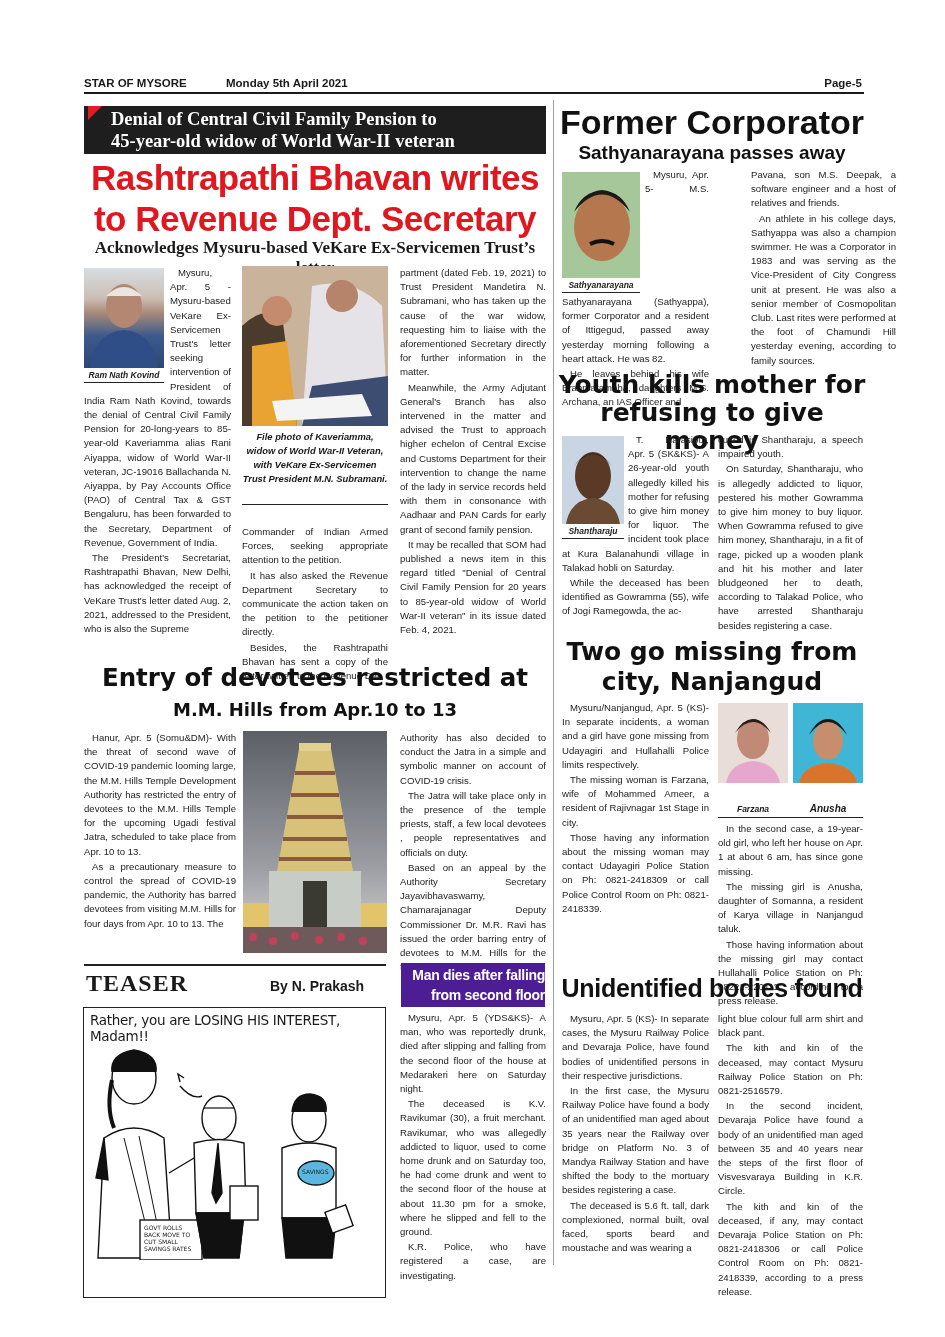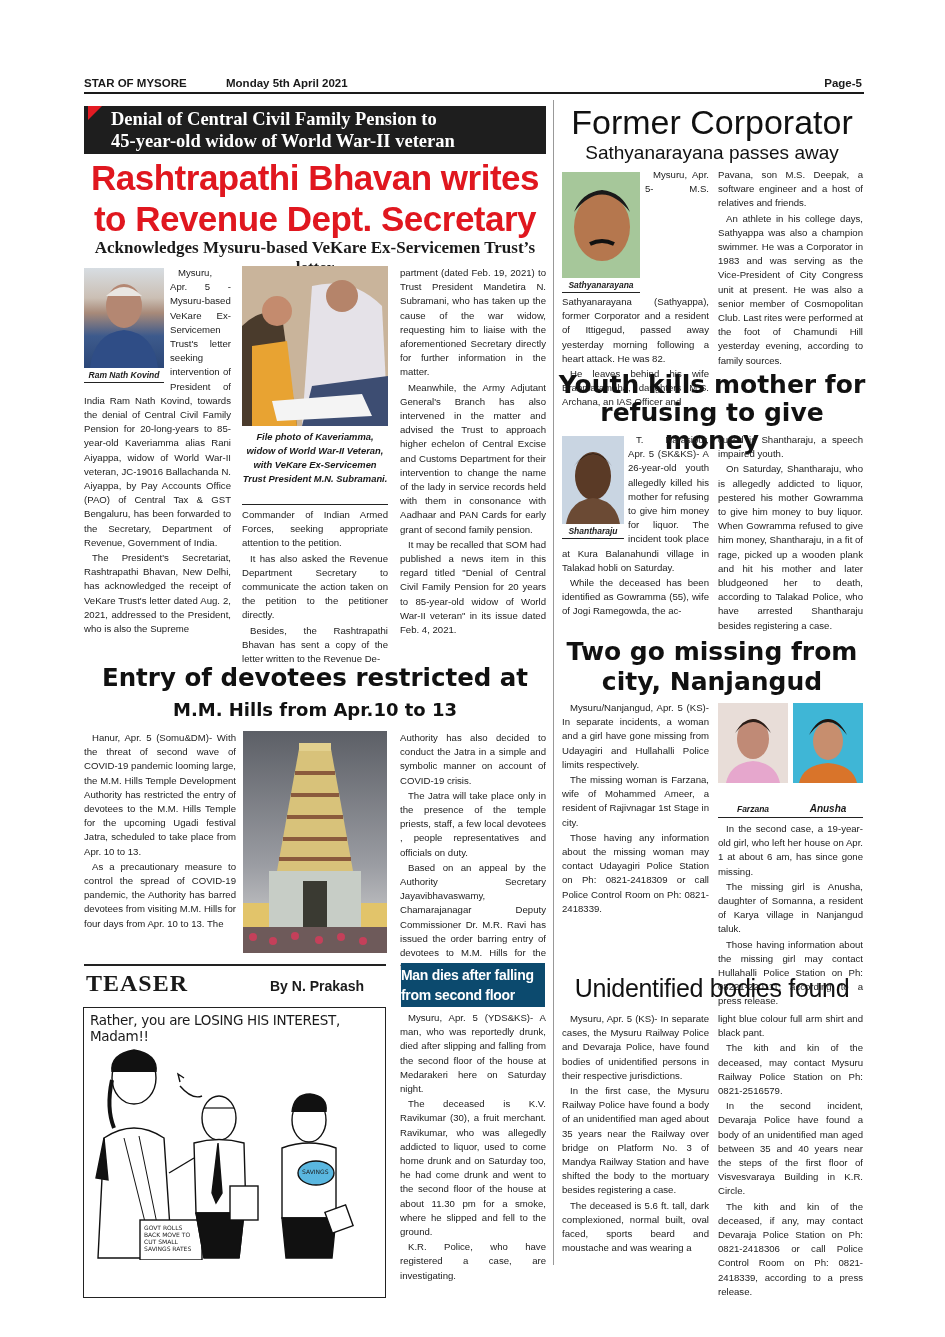--- a/index.html
+++ b/index.html
@@ -17,21 +17,21 @@
   .hl-red { left: 84px; width: 462px; text-align: center; color: #e0171f; font-weight: bold; font-size: 35px; line-height: 42px; letter-spacing: -0.5px; }
   .subhl { left: 84px; top: 238px; width: 462px; font-family: "Liberation Serif", serif; font-weight: bold; font-size: 17px; text-align: center; }
 
   .body-txt { font-size: 9.6px; line-height: 14.2px; text-align: justify; color: #222; }
   .body-txt p { text-indent: 8px; }
   .body-txt p + p { margin-top: 1px; }
   .caption-i { font-size: 9.4px; font-style: italic; font-weight: bold; text-align: center; line-height: 14px; }
   .cap-rule { border-bottom: 1px solid #222; }
   .photo { background: #bbb; overflow: hidden; }
 
-  .hl-black { text-align: center; font-weight: normal; color: #111; }
+  .hl-black { text-align: center; font-weight: bold; color: #111; }
   .hl-heavy { font-family: "DejaVu Sans", sans-serif; font-weight: bold; }
 
   .vrule { background: #999; width: 1px; }
   .hrule { background: #222; height: 2px; }
 </style>
 </head>
 <body>
 
 <div class="abs masthead">
   <span class="mh-paper">STAR OF MYSORE</span>
@@ -70,21 +70,21 @@
       <path d="M0 60 Q20 40 40 50 L55 160 L0 160 Z" fill="#4a3b2c"></path>
       <path d="M10 80 L45 75 L55 160 L10 160 Z" fill="#e8a332"></path>
       <circle cx="35" cy="45" r="15" fill="#c48b6e"></circle>
       <path d="M70 20 Q110 10 140 40 L146 160 L60 160 Z" fill="#e5e2e8"></path>
       <circle cx="100" cy="30" r="16" fill="#b5846a"></circle>
       <path d="M70 120 L146 110 L146 160 L60 160 Z" fill="#3d4d72"></path>
       <path d="M30 135 L120 128 L130 150 L35 155 Z" fill="#f4f4f4"></path>
     </svg>
   </div>
   <div class="caption-i cap-rule" style="padding:4px 0 18px;">File photo of Kaveriamma, widow of World War-II Veteran, with VeKare Ex-Servicemen Trust President M.N. Subramani.</div>
-  <div class="body-txt" style="margin-top:3px;">
+  <div class="body-txt" style="margin-top:20px;">
     <p style="text-indent:0">Commander of Indian Armed Forces, seeking appropriate attention to the petition.</p>
     <p>It has also asked the Revenue Department Secretary to communicate the action taken on the petition to the petitioner directly.</p>
     <p>Besides, the Rashtrapathi Bhavan has sent a copy of the letter written to the Revenue De-</p>
   </div>
 </div>
 
 <div class="abs body-txt" style="left:400px; top:266px; width:146px;">
   <p style="text-indent:0">partment (dated Feb. 19, 2021) to Trust President Mandetira N. Subramani, who has taken up the cause of the war widow, requesting him to liaise with the aforementioned Secretary directly for further information in the matter.</p>
   <p>Meanwhile, the Army Adjutant General's Branch has also intervened in the matter and advised the Trust to approach higher echelon of Central Excise and Customs Department for their intervention to change the name of the lady in service records held with them in consonance with Aadhaar and PAN Cards for early grant of second family pension.</p>
   <p>It may be recalled that SOM had published a news item in this regard titled "Denial of Central Civil Family Pension for 20 years to 85-year-old widow of World War-II veteran" in its issue dated Feb. 4, 2021.</p>
@@ -103,21 +103,21 @@
         <ellipse cx="40" cy="55" rx="28" ry="34" fill="#b5774e"></ellipse>
         <path d="M12 40 Q40 5 68 40 Q60 20 40 18 Q20 20 12 40Z" fill="#1a1a1a"></path>
         <path d="M28 72 Q40 66 52 72" stroke="#111" stroke-width="4" fill="none"></path>
       </svg>
     </div>
     <div class="caption-i cap-rule" style="font-size:8.5px;">Sathyanarayana</div>
   </div>
   <p>Mysuru, Apr. 5- M.S. Sathyanarayana (Sathyappa), former Corporator and a resident of Ittigegud, passed away yesterday morning following a heart attack. He was 82.</p>
   <p>He leaves behind his wife Brahmarambha, daughters M.S. Archana, an IAS Officer and</p>
 </div>
-<div class="abs body-txt" style="left:718px; top:168px; width:145px;">
+<div class="abs body-txt" style="left:751px; top:168px; width:145px;">
   <p style="text-indent:0">Pavana, son M.S. Deepak, a software engineer and a host of relatives and friends.</p>
   <p>An athlete in his college days, Sathyappa was also a champion swimmer. He was a Corporator in 1983 and was serving as the Vice-President of City Congress unit at present. He was also a senior member of Cosmopolitan Club. Last rites were performed at the foot of Chamundi Hill yesterday evening, according to family sources.</p>
 </div>
 
 <div class="abs hl-black hl-heavy" style="left:558px; top:371px; width:308px; font-size:25px; line-height:28px;">Youth kills mother for</div>
 <div class="abs hl-black hl-heavy" style="left:558px; top:399px; width:308px; font-size:25px; line-height:28px;">refusing to give money</div>
 
 <div class="abs body-txt" style="left:562px; top:433px; width:147px;">
   <div style="float:left; width:62px; margin:3px 4px 2px 0;">
     <div class="photo" style="width:62px; height:88px; background:#cdd7e0;">
@@ -261,21 +261,21 @@
       <path d="M198 140 Q225 130 252 140 L252 210 L198 210 Z" fill="#fff"></path>
       <path d="M198 210 L252 210 L248 250 L202 250 Z" fill="#111"></path>
       <ellipse cx="232" cy="165" rx="18" ry="12" fill="#5ab7e0"></ellipse>
       <rect x="244" y="200" width="22" height="22" fill="#fff" transform="rotate(-20 255 211)"></rect>
     </g>
   </svg>
   <div style="position:absolute; left:60px; top:216px; width:56px; font-size:6px; line-height:7px; font-family:'DejaVu Sans', sans-serif;">GOVT ROLLS BACK MOVE TO CUT SMALL SAVINGS RATES</div>
   <div style="position:absolute; left:218px; top:160px; font-size:6px; font-family:'DejaVu Sans', sans-serif;">SAVINGS</div>
 </div>
 
-<div class="abs" style="left:401px; top:963px; width:144px; height:44px; background:#0c4a6e; color:#fff; text-align:left; font-weight:bold; font-size:14px; line-height:20px; padding-top:2px; letter-spacing:-0.3px;">
+<div class="abs" style="left:401px; top:963px; width:144px; height:44px; background:#4c1d95; color:#fff; text-align:right; font-weight:bold; font-size:14px; line-height:20px; padding-top:2px; letter-spacing:-0.3px;">
   <div>Man dies after falling</div>
   <div>from second floor</div>
 </div>
 <div class="abs body-txt" style="left:400px; top:1011px; width:146px;">
   <p>Mysuru, Apr. 5 (YDS&amp;KS)- A man, who was reportedly drunk, died after slipping and falling from the second floor of the house at Medarakeri here on Saturday night.</p>
   <p>The deceased is K.V. Ravikumar (30), a fruit merchant. Ravikumar, who was allegedly addicted to liquor, used to come home drunk and on Saturday too, he had come drunk and went to the second floor of the house at about 11.30 pm for a smoke, where he slipped and fell to the ground.</p>
   <p>K.R. Police, who have registered a case, are investigating.</p>
 </div>
 
 <div class="abs hl-black" style="left:558px; top:973px; width:308px; font-size:25px; line-height:30px; letter-spacing:-0.3px;">Unidentified bodies found</div>

